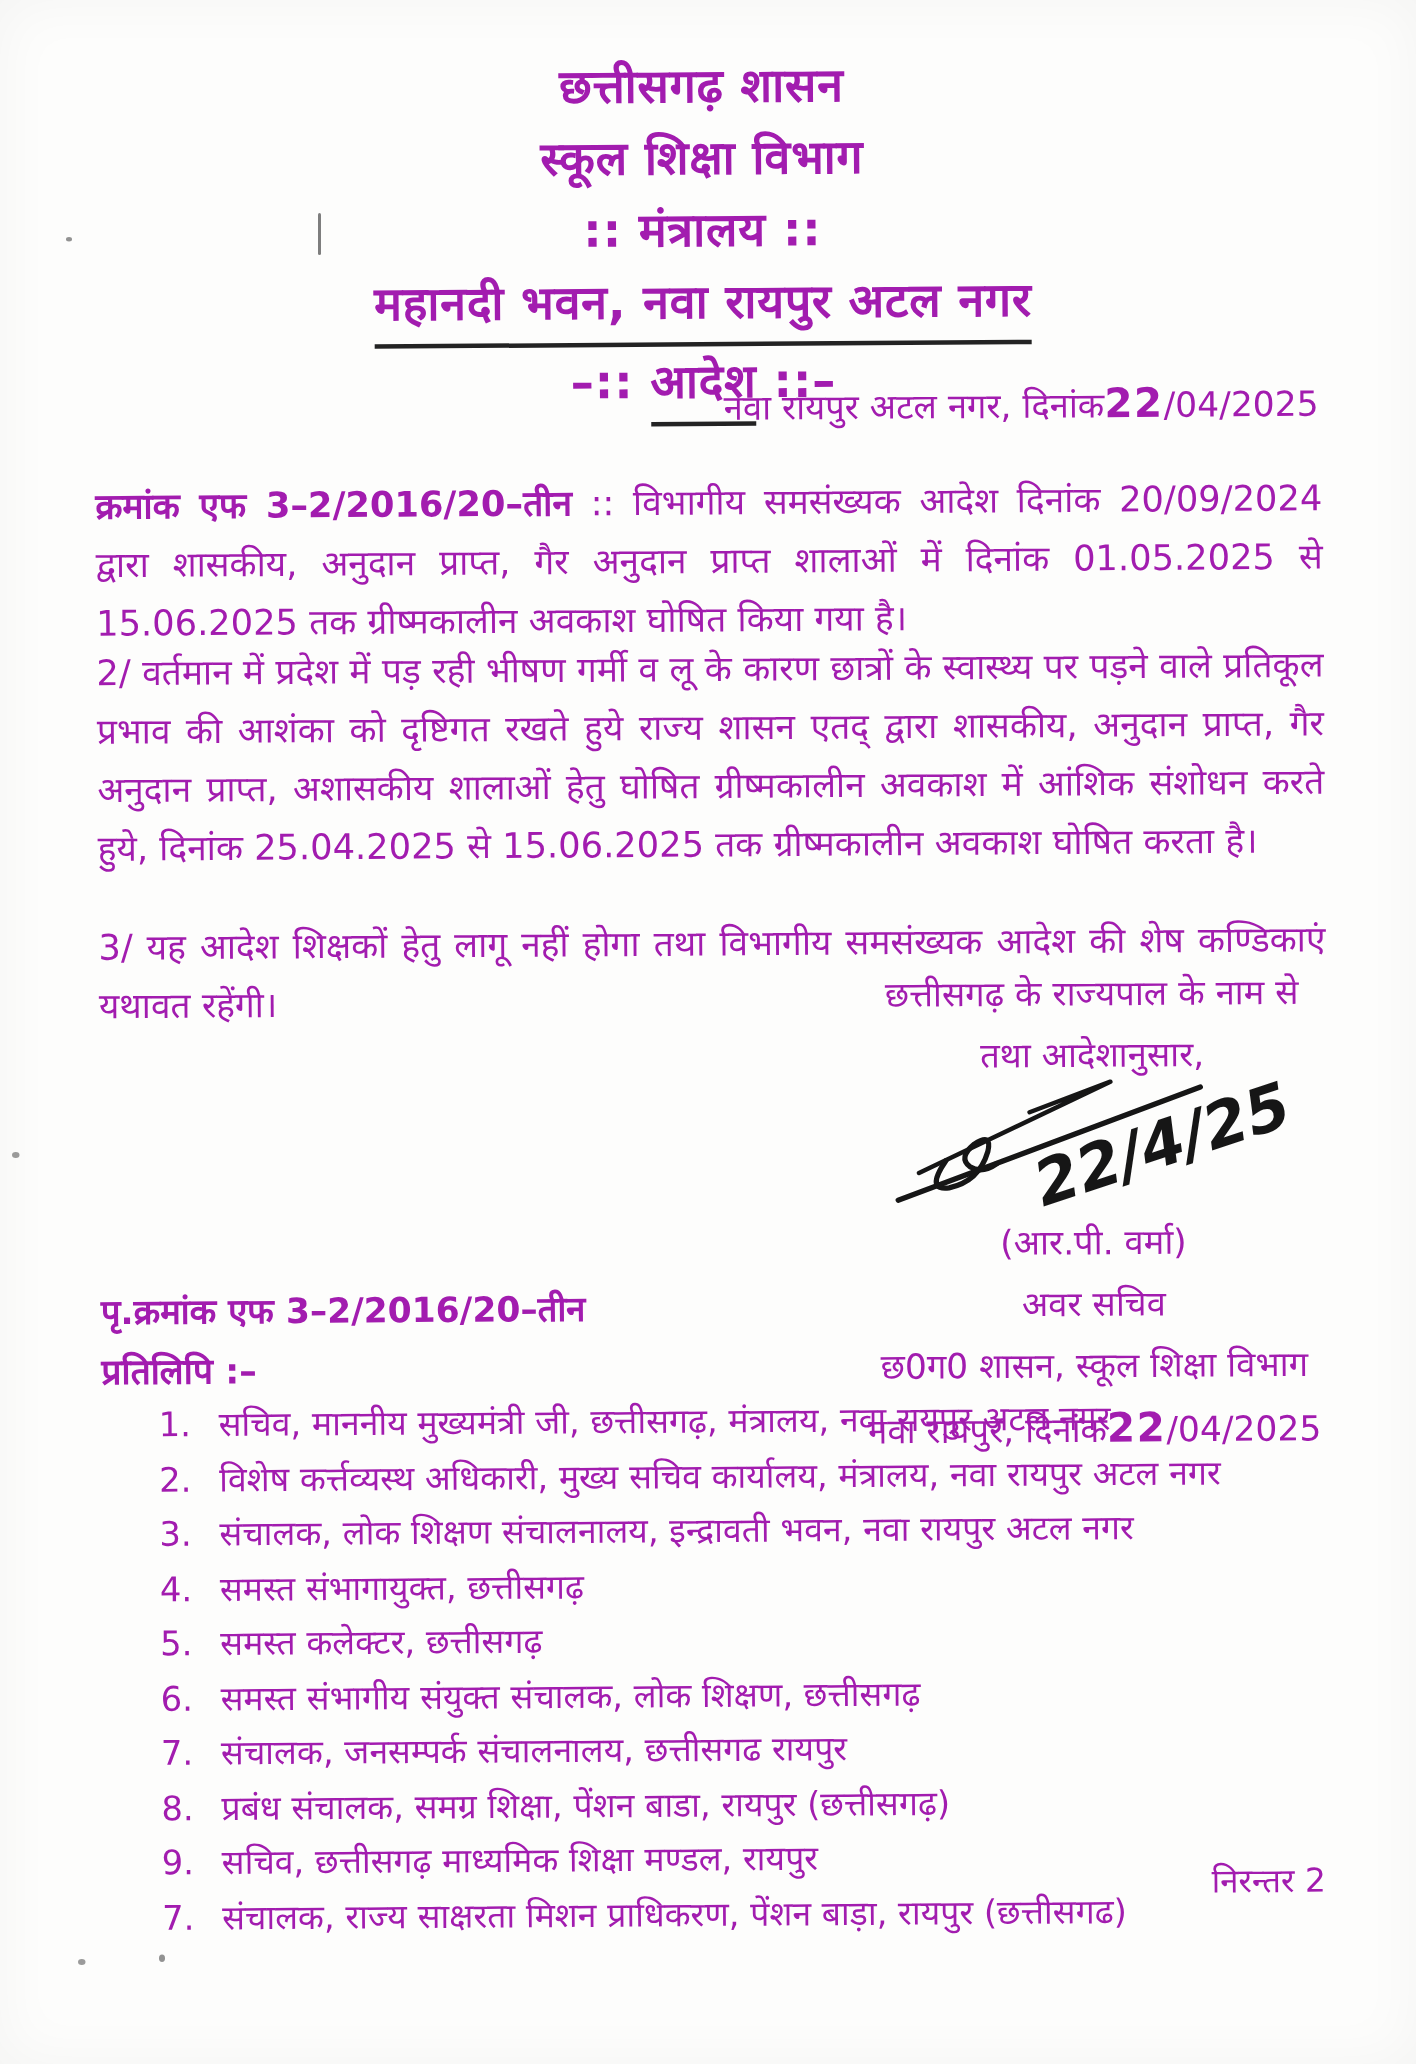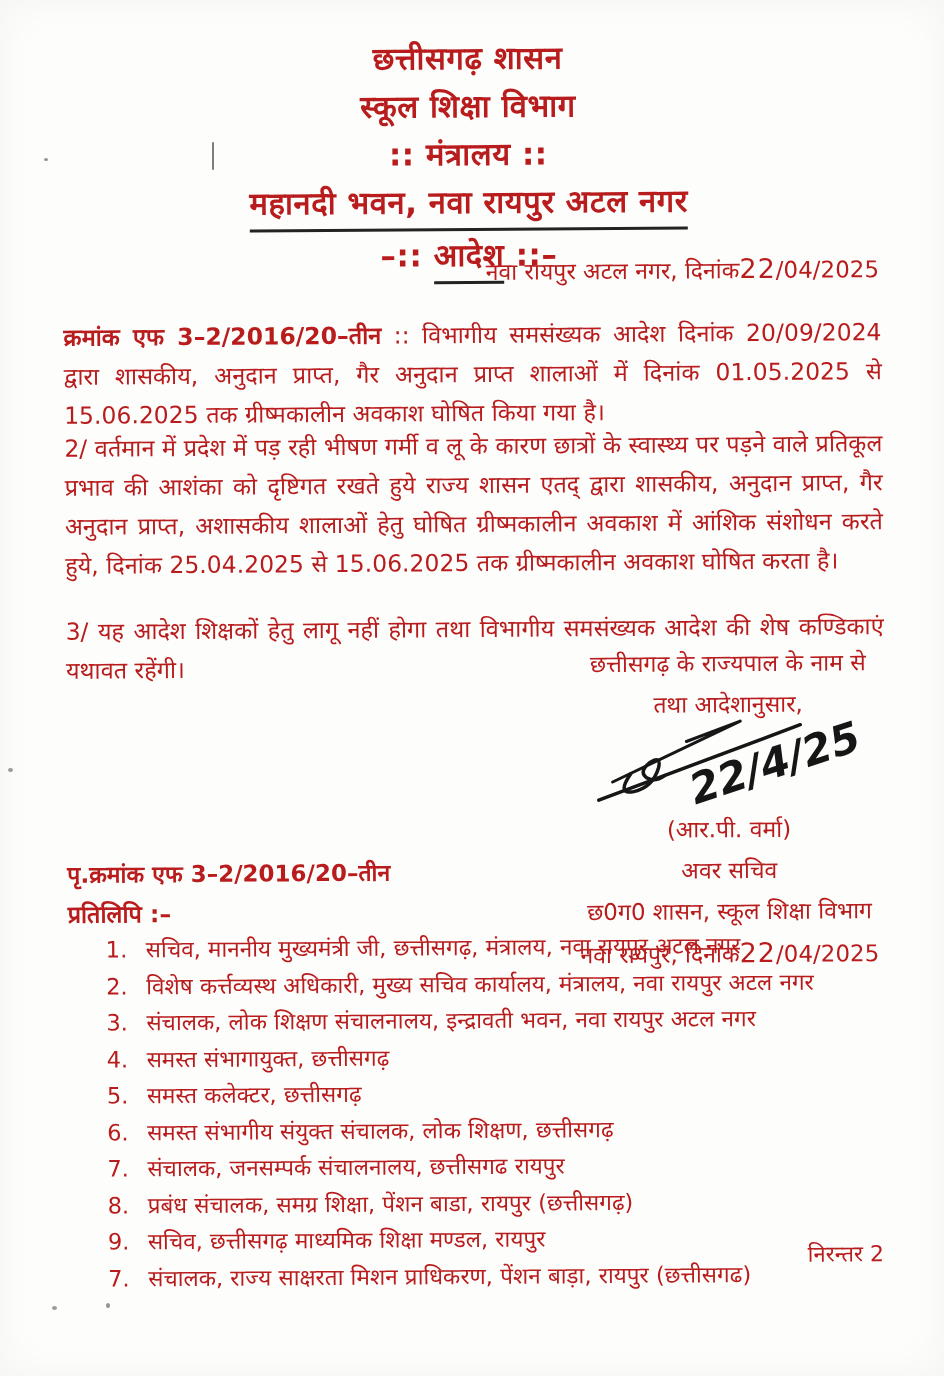--- a/index.html
+++ b/index.html
@@ -2,32 +2,32 @@
 <html lang="hi"><head>
 <meta charset="utf-8">
 <style>
   html,body{margin:0;padding:0;background:#e8e8e8;}
   .page{
     position:relative;
     width:944px;height:1376px;
     margin:0 auto;
     background:#fdfdfc;
     font-family:"DejaVu Sans","Liberation Sans",sans-serif;
-    color:#b91c1c;
+    color:#a21caf;
     overflow:hidden;
     box-shadow:inset 0 0 40px rgba(0,0,0,0.04);
   }
   .content{position:absolute;inset:0;transform:rotate(-0.4deg);}
   
   .header{position:absolute;top:34px;left:0;right:0;text-align:center;font-weight:bold;}
   .header .hline{font-size:31px;line-height:48px;letter-spacing:0.5px;}
   .uline{display:inline-block;border-bottom:3px solid #232323;padding-bottom:2px;}
   
   .dateline{position:absolute;top:255px;right:62px;font-size:23px;white-space:nowrap;}
-  .day-num{font-weight:normal;font-size:27px;letter-spacing:1px;}
+  .day-num{font-weight:bold;font-size:27px;letter-spacing:1px;}
   
   .para{position:absolute;left:66px;right:60px;font-size:23.5px;line-height:39px;text-align:justify;}
   .p1{top:292px;}
   .p2{top:403px;}
   .p3{top:586px;}
   .bold{font-weight:bold;}
   
   .sig{position:absolute;top:645px;right:26px;width:380px;text-align:center;font-size:23px;line-height:41px;}
   .sig .sig-svg{display:block;margin:-14px auto -10px auto;}
   

